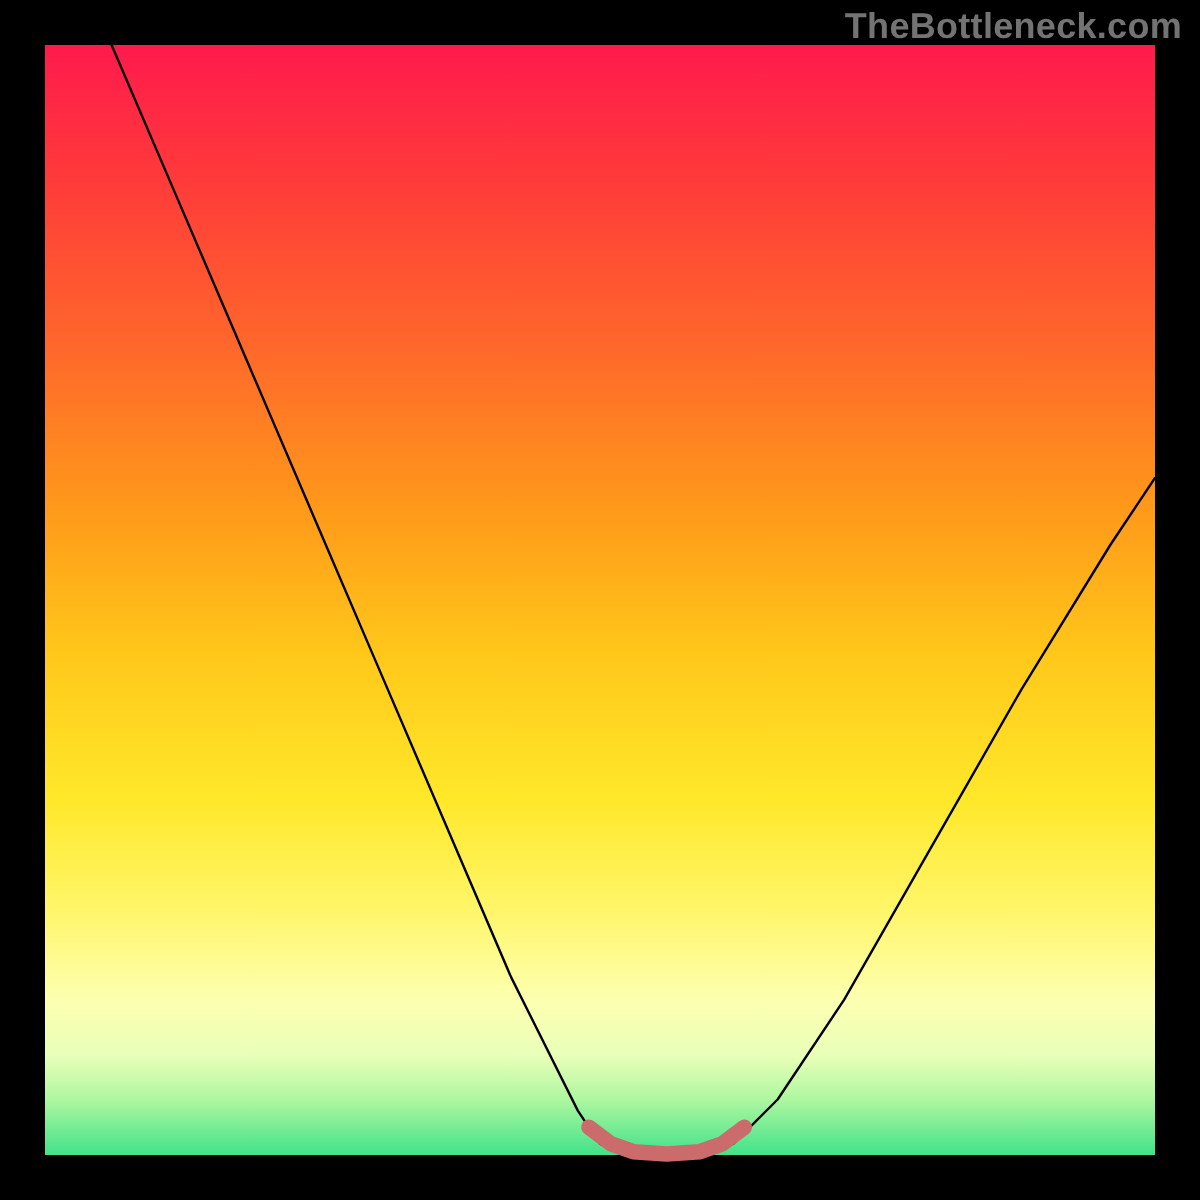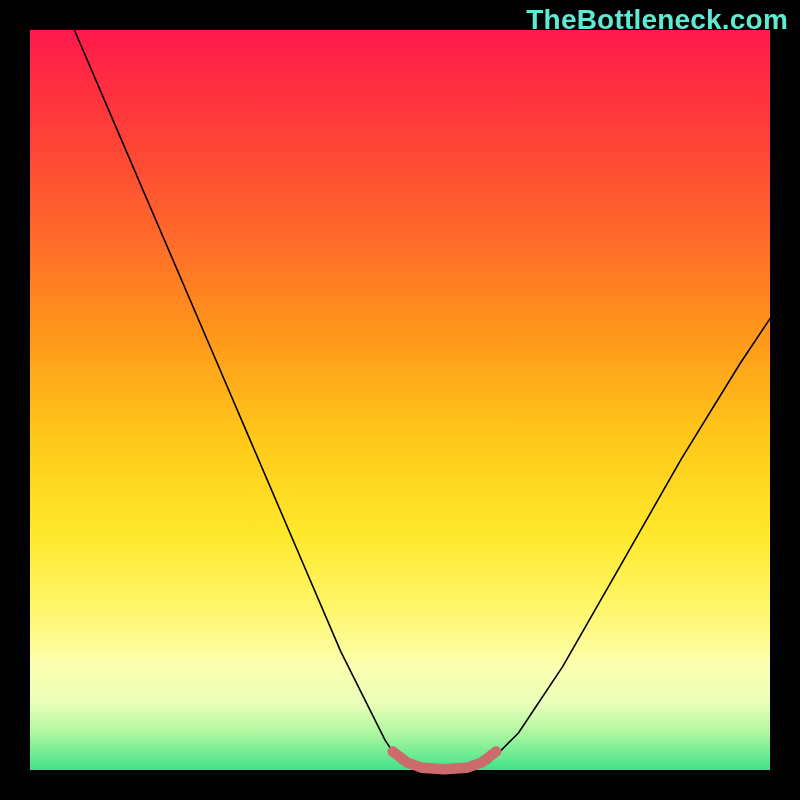--- a/index.html
+++ b/index.html
@@ -8,22 +8,22 @@
     height: 800px;
     background: #000;
     position: relative;
     font-family: Arial, Helvetica, sans-serif;
     overflow: hidden;
   }
   .watermark {
     position: absolute;
     top: 4px;
     right: 12px;
-    color: #5eead4;
-    font-size: 28px;
+    color: #737373;
+    font-size: 24px;
     font-weight: 600;
     letter-spacing: 0.2px;
     z-index: 10;
   }
   .plot {
     position: absolute;
     left: 30px;
     top: 30px;
     width: 740px;
     height: 740px;

